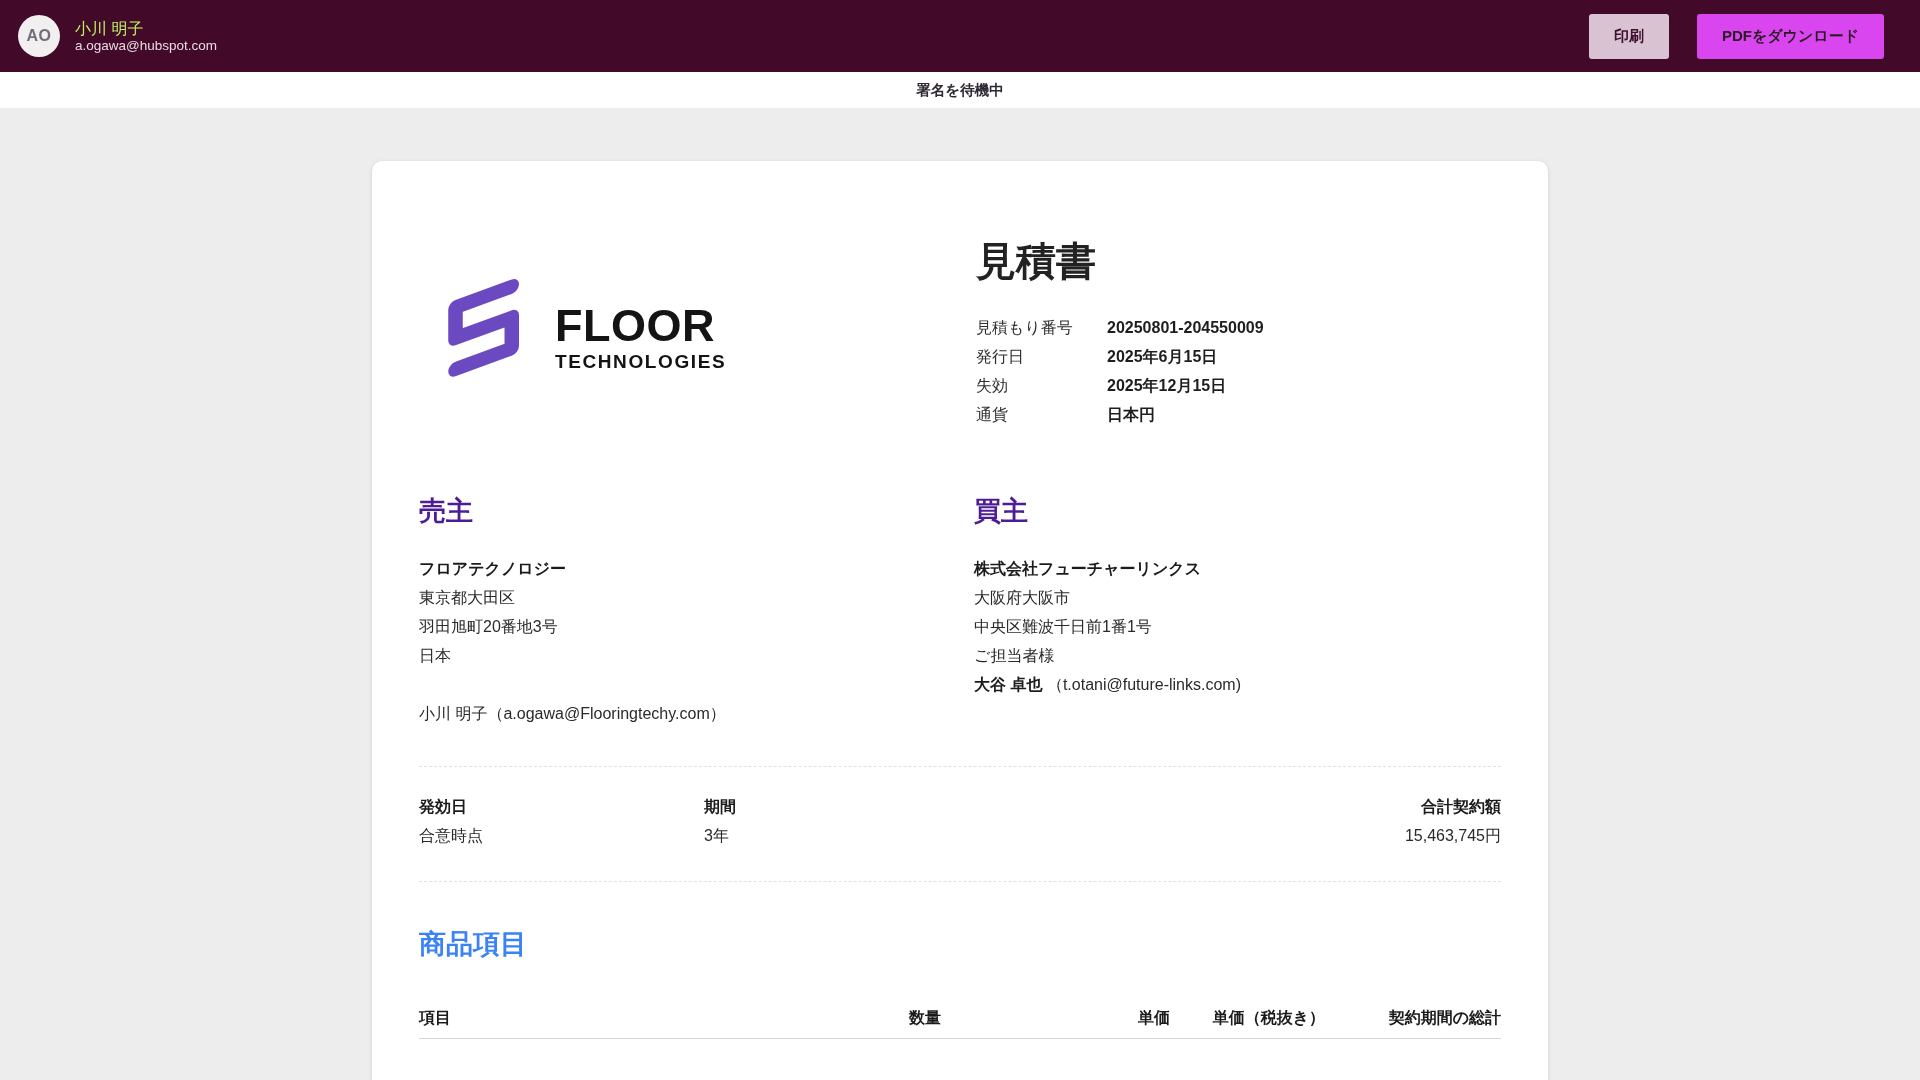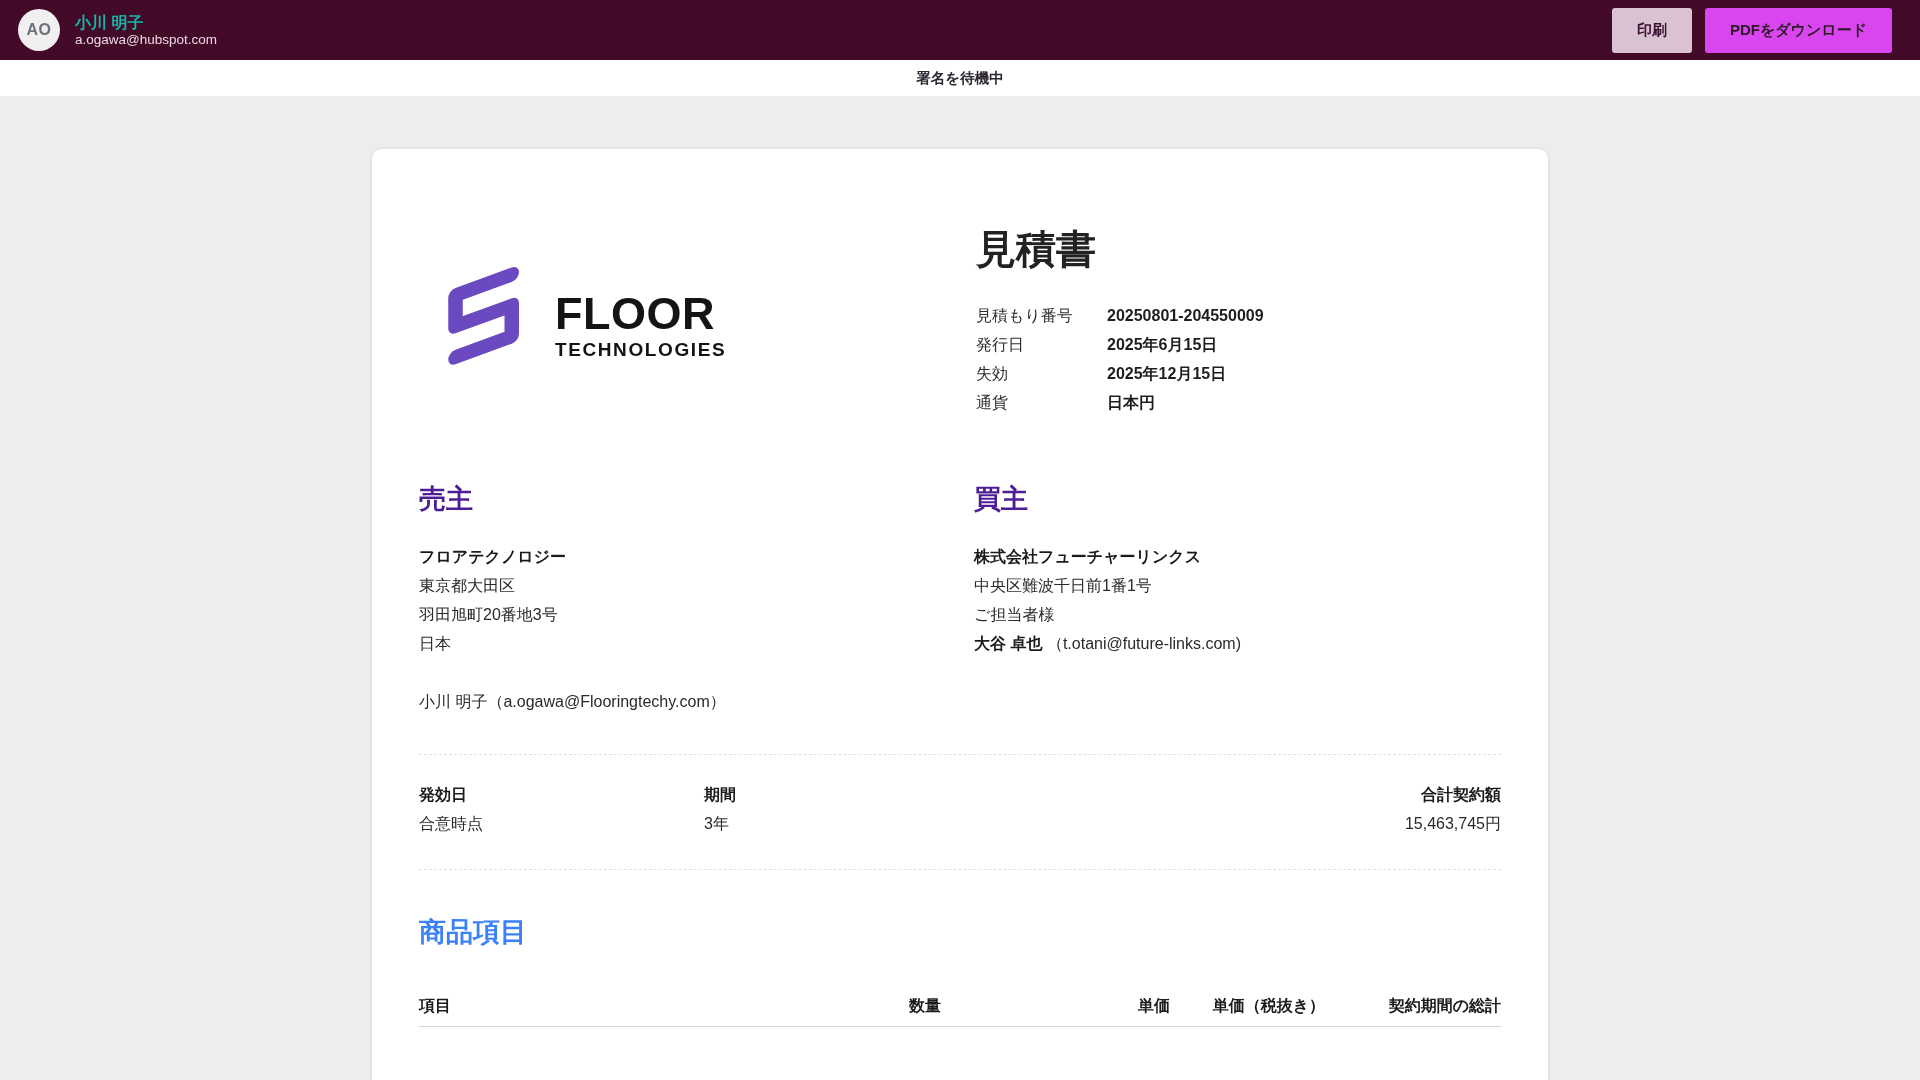--- a/index.html
+++ b/index.html
@@ -14,33 +14,33 @@
   }
   *{box-sizing:border-box}
   html,body{margin:0;padding:0}
   body{
     width:1920px;height:1080px;overflow:hidden;
     font-family:"Liberation Sans","DejaVu Sans",sans-serif;
     background:var(--page-bg);color:var(--text-dark);
   }
   
   .topbar{
-    height:60px;background:var(--header-bg);
+    height:72px;background:var(--header-bg);
     display:flex;align-items:center;justify-content:space-between;
-    padding:0 28px 0 18px;
+    padding:0 36px 0 18px;
   }
   .user{display:flex;align-items:center;gap:15px}
   .avatar{
     width:42px;height:42px;border-radius:50%;background:#f1eff0;
     color:#70707a;font-size:16px;font-weight:700;
     display:flex;align-items:center;justify-content:center;letter-spacing:.5px;
   }
-  .user-name{color:#14b8a6;font-size:16px;font-weight:700;line-height:1.2}
+  .user-name{color:#bef264;font-size:16px;font-weight:400;line-height:1.2}
   .user-email{color:#ead9e2;font-size:13.5px;margin-top:0}
-  .actions{display:flex;gap:13px}
+  .actions{display:flex;gap:28px}
   .btn{
     height:45px;border:none;border-radius:3px;cursor:pointer;
     font-family:inherit;font-size:15px;font-weight:700;padding:0 25px;
   }
   .btn-print{background:var(--print-btn-bg);color:#3c1030}
   .btn-download{background:#d946ef;color:#2d1a26}
   
   .statusbar{
     height:36px;background:#ffffff;
     display:flex;align-items:center;justify-content:center;
@@ -159,20 +159,21 @@
         <div class="party-line company">フロアテクノロジー</div>
         <div class="party-line">東京都大田区</div>
         <div class="party-line">羽田旭町20番地3号</div>
         <div class="party-line">日本</div>
         <div class="party-line seller-contact">小川 明子（a.ogawa@Flooringtechy.com）</div>
       </div>
 
       <div class="party-right">
         <h2 class="party-heading">買主</h2>
         <div class="party-line company">株式会社フューチャーリンクス</div>
+        <div class="party-line">大阪府大阪市</div>
         <div class="party-line">中央区難波千日前1番1号</div>
         <div class="party-line buyer-contact">ご担当者様</div>
         <div class="party-line">
           <span class="bold-name">大谷 卓也</span>
           <span>（t.otani@future-links.com)</span>
         </div>
       </div>
     </div>
 
     <hr class="divider">

